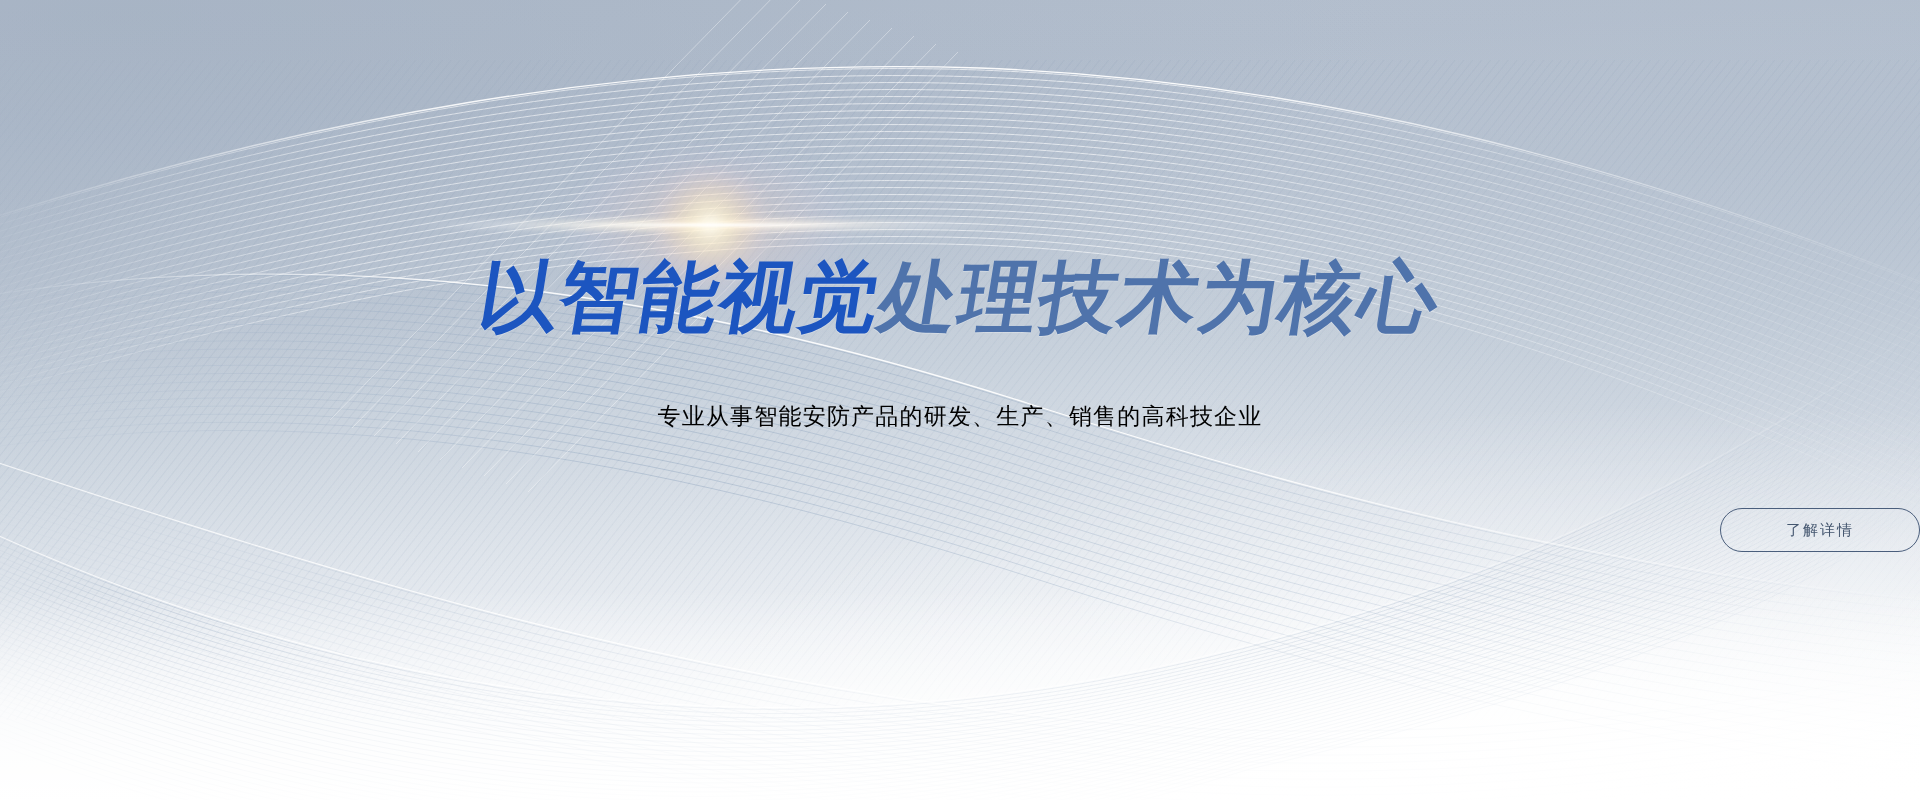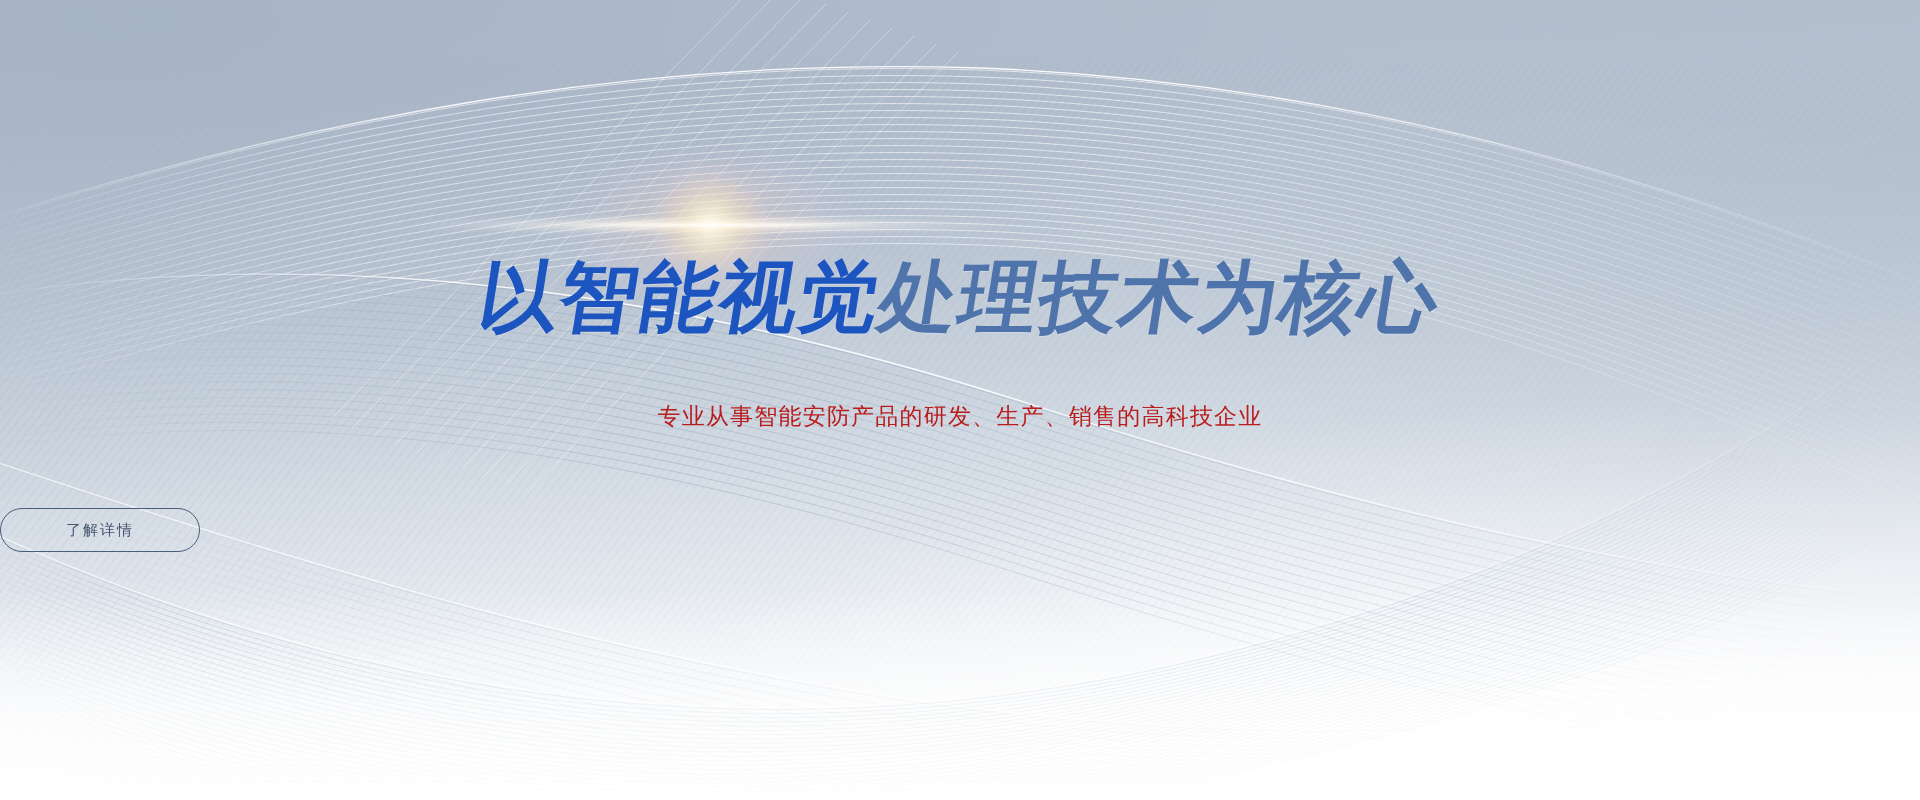--- a/index.html
+++ b/index.html
@@ -93,26 +93,26 @@
     font-family:"DejaVu Sans","Liberation Sans",sans-serif;
     text-shadow:0 1px 0 rgba(255,255,255,.25);
   }
   .headline .seg-a { color:#1c55c0; }
   .headline .seg-b { color:#4f73ab; }
 
   .subtitle {
     position:absolute; left:0; right:0; top:402px;
     text-align:center; white-space:nowrap;
     font-size:23px; line-height:1.3; font-weight:400;
-    letter-spacing:1.2px; color:#b91c1c;
+    letter-spacing:1.2px; color:#000000;
   }
 
   .cta-wrap {
     position:absolute; left:0; right:0; top:508px;
-    display:flex; justify-content:flex-start;
+    display:flex; justify-content:flex-end;
   }
   .cta {
     width:200px; height:44px; border-radius:22px;
     border:1.6px solid #4a5e7c; background:transparent;
     color:#44566f; font-size:15px; letter-spacing:2px;
     font-family:"Liberation Sans","DejaVu Sans",sans-serif;
     display:flex; align-items:center; justify-content:center;
     cursor:pointer; transition:background .2s,color .2s;
   }
 

